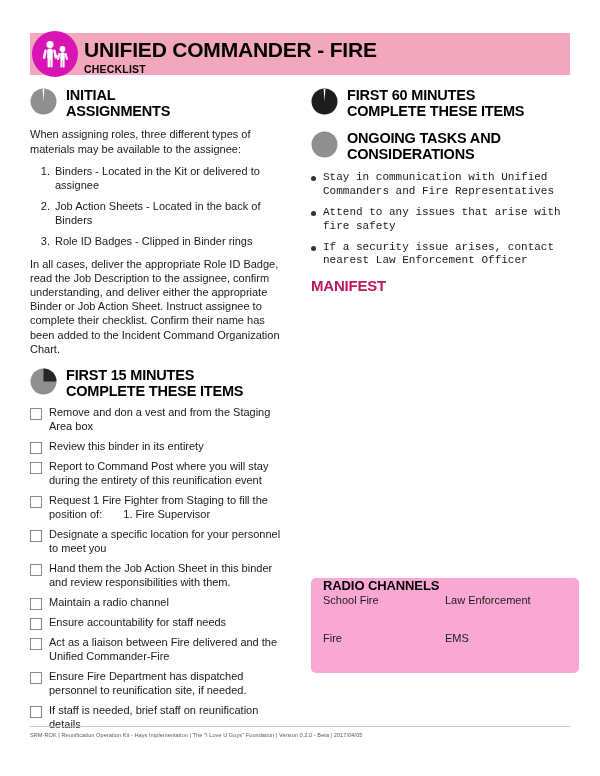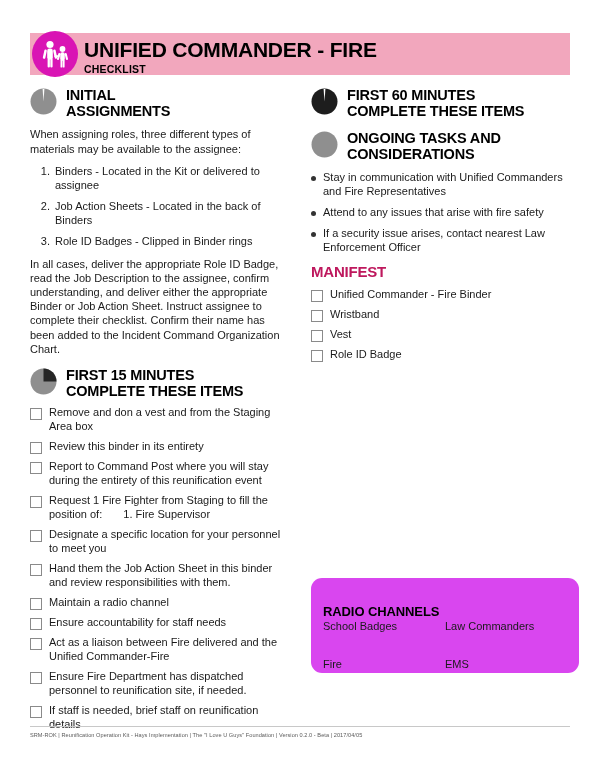--- a/index.html
+++ b/index.html
@@ -160,33 +160,33 @@
     gap: 7px;
     margin-bottom: 7px;
   }
   .dot {
     width: 5px; height: 5px;
     flex: 0 0 5px;
     border-radius: 50%;
     background: #333;
     margin-top: 5px;
   }
-  .btext { font-size: 11px; line-height: 1.27; color: #1a1a1a; }
+  .btext { font-size: 11px; line-height: 1.27; color: #1a1a1a; font-family: Liberation Mono, monospace; }
 
   
   .radio-panel {
     position: absolute;
     left: 0;
     top: 493px;
     width: 268px;
     height: 95px;
-    background: #d946ef;
-    border-radius: 11px;
+    background: #f9a8d4;
+    border-radius: 5px;
     box-sizing: border-box;
-    padding: 26px 12px;
+    padding: 0 12px;
   }
   .radio-title {
     font-size: 13px;
     font-weight: bold;
     color: #000;
     letter-spacing: -0.1px;
     margin-bottom: 1px;
   }
   .radio-grid {
     display: grid;
@@ -364,44 +364,26 @@
           <span class="dot"></span>
           <span class="btext">Attend to any issues that arise with fire safety</span>
         </li>
         <li>
           <span class="dot"></span>
           <span class="btext">If a security issue arises, contact nearest Law Enforcement Officer</span>
         </li>
       </ul>
 
       <div class="plain-head">MANIFEST</div>
-      <ul class="checklist">
-        <li>
-          <span class="cbox"></span>
-          <span class="ctext">Unified Commander - Fire Binder</span>
-        </li>
-        <li>
-          <span class="cbox"></span>
-          <span class="ctext">Wristband</span>
-        </li>
-        <li>
-          <span class="cbox"></span>
-          <span class="ctext">Vest</span>
-        </li>
-        <li>
-          <span class="cbox"></span>
-          <span class="ctext">Role ID Badge</span>
-        </li>
-      </ul>
 
       <div class="radio-panel">
         <div class="radio-title">RADIO CHANNELS</div>
         <div class="radio-grid">
-          <div class="radio-item">School Badges</div>
-          <div class="radio-item">Law Commanders</div>
+          <div class="radio-item">School Fire</div>
+          <div class="radio-item">Law Enforcement</div>
           <div class="radio-item">Fire</div>
           <div class="radio-item">EMS</div>
         </div>
       </div>
     </div>
   </div>
 
   <div class="footer">
     <div class="footer-rule"></div>
     <div class="footer-text">SRM-ROK | Reunification Operation Kit - Hays Implementation | The "I Love U Guys" Foundation | Version 0.2.0 - Beta | 2017/04/05</div>

